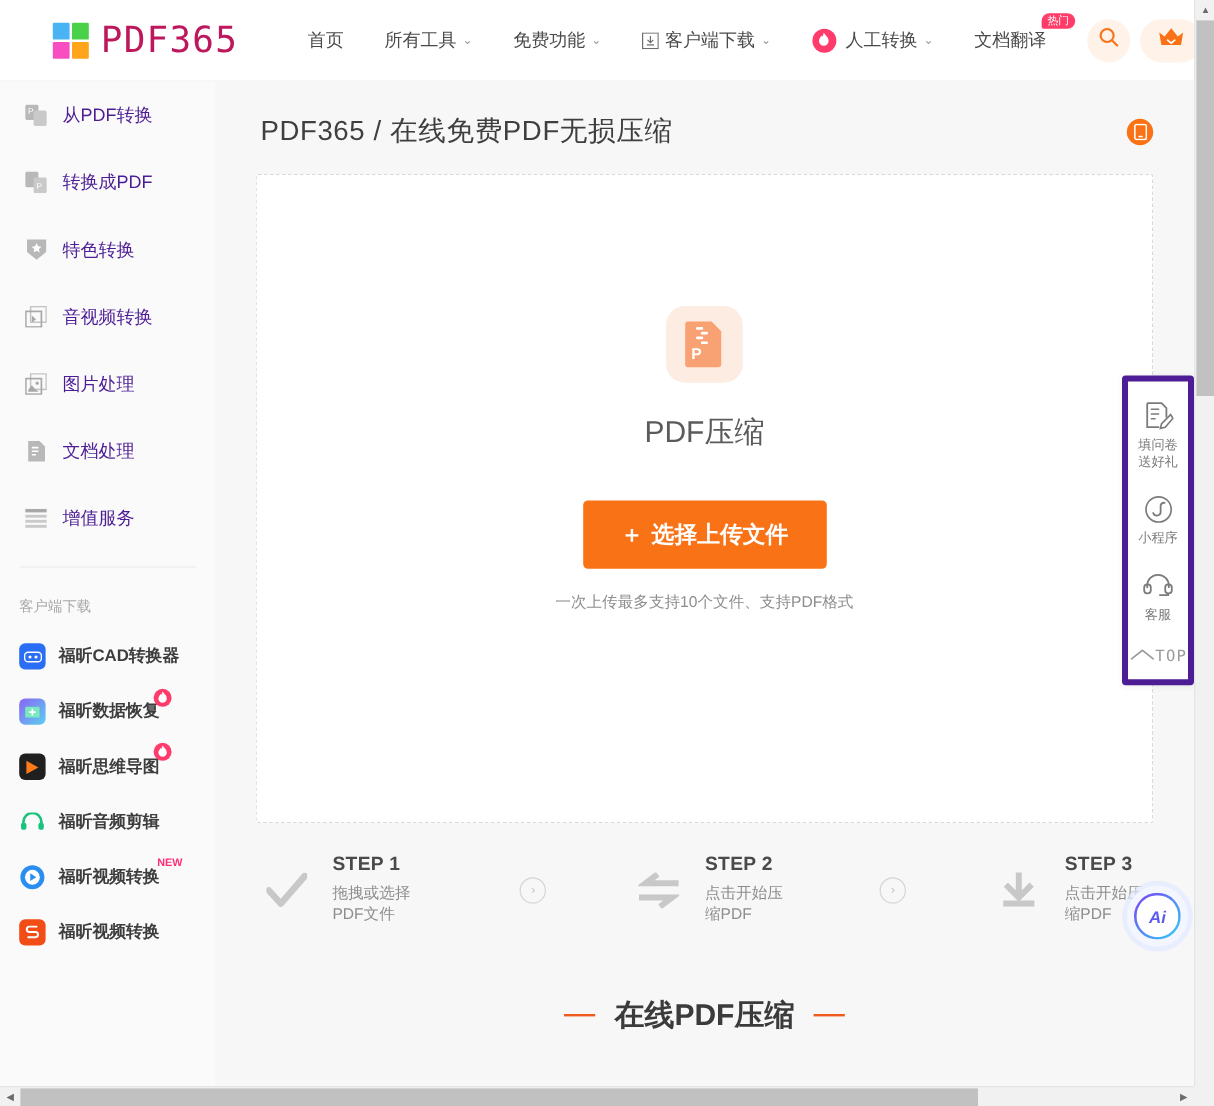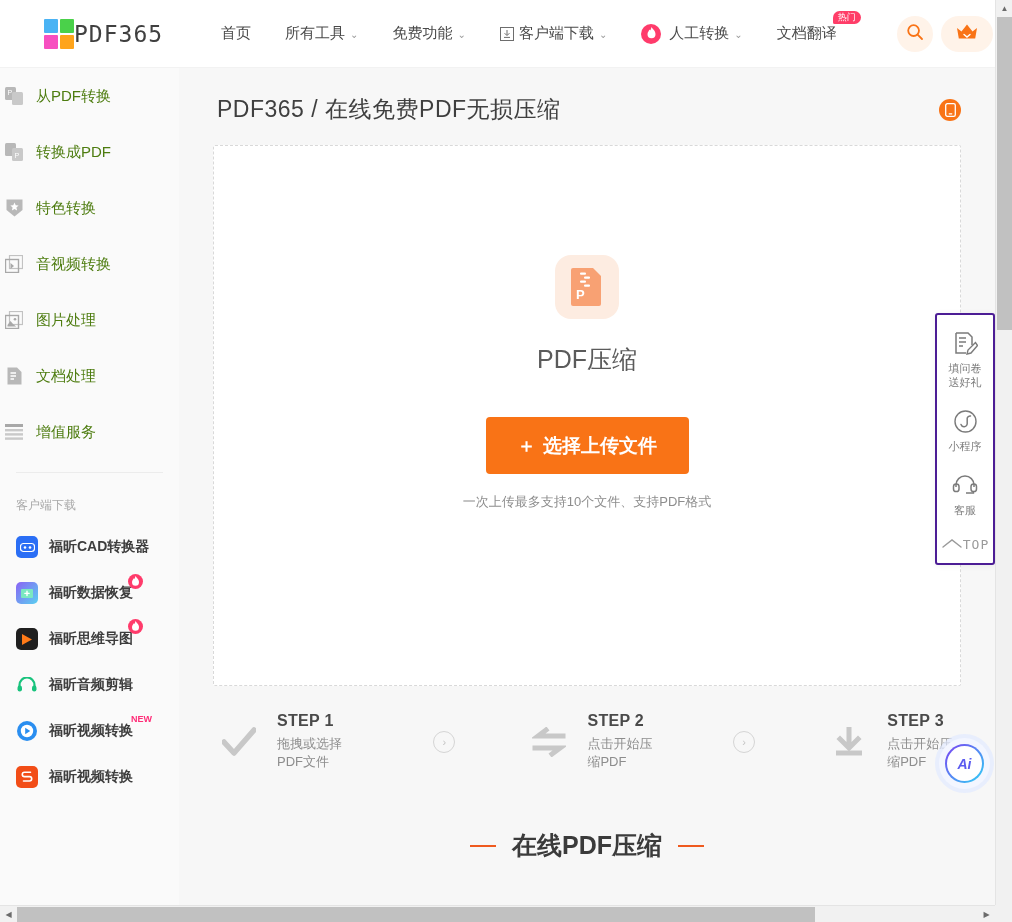--- a/index.html
+++ b/index.html
@@ -16,22 +16,22 @@
   .topnav {
     position: absolute; top: 0; left: 0; width: 995px; height: 68px;
     background: #fff; display: flex; align-items: center;
     border-bottom: 1px solid #f2f2f2; z-index: 30;
   }
   .logo-wrap { display: flex; align-items: center; margin-left: 44px; }
   .logo-squares { width: 30px; height: 30px; display: grid;
     grid-template-columns: 1fr 1fr; grid-template-rows: 1fr 1fr; gap: 2px; }
   .logo-squares span { display:block; border-radius: 1px; }
   .logo-text {
-    font-size: 23px; letter-spacing: 1px;
-    color: #404040; font-family: "DejaVu Sans Mono", monospace; font-weight: 400;
+    margin-left: 10px; font-size: 30px; letter-spacing: 1px;
+    color: #be185d; font-family: "DejaVu Sans Mono", monospace; font-weight: 400;
   }
   .nav-items { display: flex; align-items: center; margin-left: 58px; }
   .nav-item {
     display: flex; align-items: center; gap: 5px;
     font-size: 15px; color: #4a4a4a; margin-right: 34px;
     cursor: pointer; position: relative; white-space: nowrap;
   }
   .caret { font-size: 10px; color: #9a9a9a; transform: translateY(1px); }
   .nav-icon-dl { display:inline-block; width: 14px; height: 14px; position: relative; }
   .nav-icon-dl svg { display:block; }
@@ -57,22 +57,22 @@
   .vip-btn { width: 52px; height: 36px; border-radius: 18px; background:#fff3e9;
     display:flex; align-items:center; justify-content:center; cursor:pointer;
     margin-right: -8px; }
 
   
   .sidebar {
     position: absolute; top: 68px; left: 0; width: 179px; bottom: 0;
     background: #fafafa; overflow: hidden; z-index: 20;
   }
   .side-item {
-    display: flex; align-items: center; height: 56px; padding-left: 4px;
-    cursor: pointer; font-size: 15px; color: #4d7c0f;
+    display: flex; align-items: center; height: 56px; padding-left: 20px;
+    cursor: pointer; font-size: 15px; color: #4c1d95;
   }
   .side-icon { width: 20px; height: 20px; margin-right: 12px; flex: 0 0 auto;
     display:flex; align-items:center; justify-content:center; }
   .side-divider { height:1px; background:#ececec; margin: 12px 16px 0 16px; }
   .side-section-title { font-size: 12px; color: #a8a8a8; padding: 24px 0 10px 16px; }
   .app-item { display:flex; align-items:center; height: 46px; padding-left: 16px;
     cursor:pointer; font-size: 14px; color: #3d3d3d; font-weight: bold; position: relative; }
   .app-icon { width: 22px; height: 22px; border-radius: 5px; margin-right: 11px; flex: 0 0 auto;
     display:flex; align-items:center; justify-content:center; overflow:hidden; }
   .app-badge-new { position:absolute; font-size: 9px; font-weight: bold; color:#ff2d78; }
@@ -124,21 +124,21 @@
     color:#c5c5c5; font-size: 11px; flex:0 0 auto; }
 
   .section-head { display:flex; align-items:center; justify-content:center;
     gap: 16px; margin-top: 58px; }
   .dash { width: 26px; height: 2px; background: #ef5a1f; }
   .section-title { font-size: 25px; font-weight: bold; color: #3b3b3b; }
 
   
   .float-panel {
     position: absolute; right: 17px; top: 313px; width: 60px;
-    background: #fff; border: 2px solid #4c1d95; border-radius: 3px;
+    background: #fff; border: 5px solid #4c1d95; border-radius: 3px;
     box-shadow: 0 1px 6px rgba(0,0,0,.06); z-index: 40;
     display:flex; flex-direction: column; align-items: center; padding: 14px 0 10px;
   }
   .fp-item { display:flex; flex-direction:column; align-items:center; cursor:pointer;
     margin-bottom: 18px; }
   .fp-ico { height: 28px; display:flex; align-items:center; justify-content:center; }
   .fp-label { font-size: 11px; color: #7b7b7b; line-height: 14px; text-align:center; margin-top:4px; }
   .fp-top { display:flex; flex-direction:row; align-items:center; cursor:pointer; }
   .fp-top-text { font-size: 13px; color: #9a9a9a; letter-spacing: 1px;
     font-family: "DejaVu Sans Mono", monospace; }

